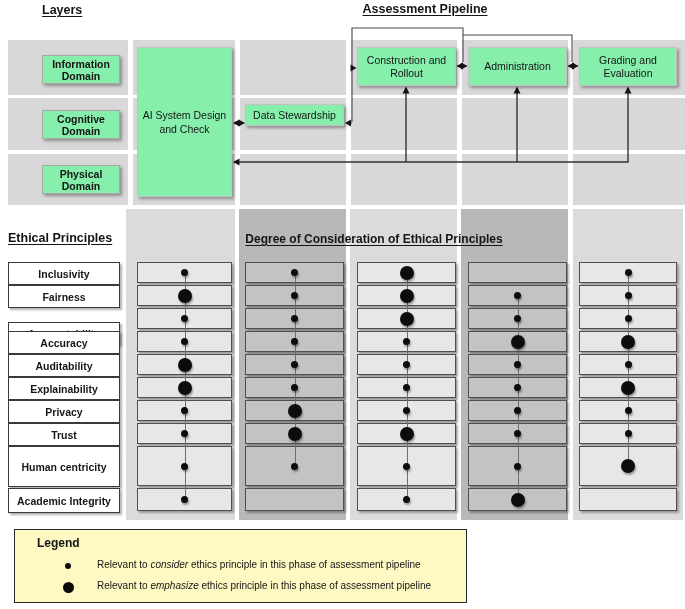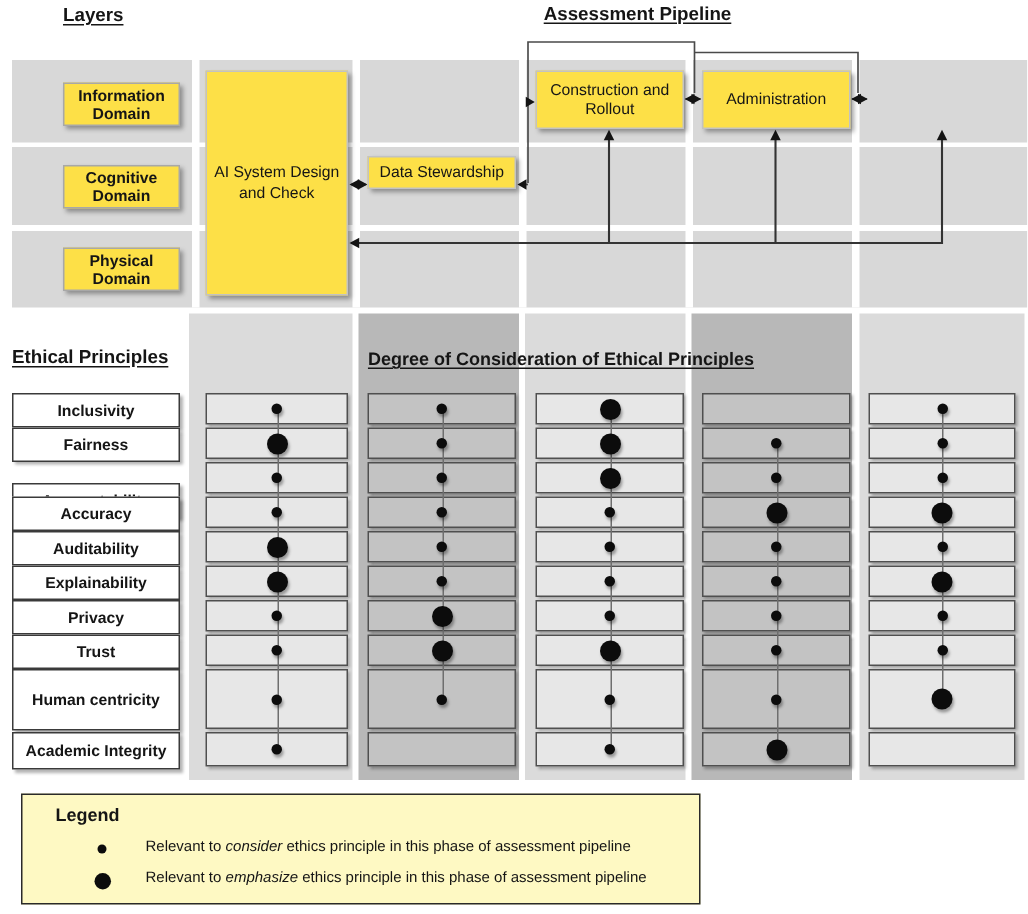--- a/index.html
+++ b/index.html
@@ -12,21 +12,21 @@
   .col-band.light{background:var(--band-light,#dbdbdb);}
   .col-band.dark{background:var(--band-dark,#b8b8b8);}
   
   .h{position:absolute;font-weight:bold;font-size:12.5px;
      text-decoration:underline;text-underline-offset:2px;}
   .layers-h{left:42px;top:3px;}
   .pipeline-h{left:352px;top:2px;width:146px;text-align:center;}
   .principles-h{left:8px;top:231px;}
   .degree-h{left:126px;top:232px;width:496px;text-align:center;font-size:12px;}
   
-  .wbox{position:absolute;background:#fde047;border:1px solid #c2c2c2;
+  .wbox{position:absolute;background:#86efac;border:1px solid #c2c2c2;
         box-shadow:2px 2px 3px rgba(0,0,0,.35);display:flex;align-items:center;
         justify-content:center;text-align:center;font-size:10.5px;line-height:13px;
         padding:2px;box-sizing:border-box;}
   .domain-box{left:42px;width:78px;height:29px;font-weight:bold;border-color:#a8a8a8;line-height:12px;}
   .ai-box{left:137px;top:47px;width:95px;height:150px;line-height:14px;}
   .ds-box{left:245px;top:104px;width:99px;height:22px;line-height:13px;}
   .cr-box{left:357px;top:47px;width:99px;height:39px;line-height:13px;}
   .ad-box{left:468px;top:47px;width:99px;height:39px;}
   .ge-box{left:579px;top:47px;width:98px;height:39px;line-height:13px;}
   
@@ -129,20 +129,21 @@
   <div id="layers">
       <div class="wbox domain-box" style="top: 55px;">Information Domain</div>
       <div class="wbox domain-box" style="top: 110px;">Cognitive Domain</div>
       <div class="wbox domain-box" style="top: 165px;">Physical Domain</div>
     </div>
 
   <div class="wbox ai-box">AI System Design and Check</div>
   <div class="wbox ds-box">Data Stewardship</div>
   <div class="wbox cr-box">Construction and Rollout</div>
   <div class="wbox ad-box">Administration</div>
+  <div class="wbox ge-box">Grading and Evaluation</div>
 
   <div id="plabels">
       <div class="principle-label" style="top: 262px; height: 23px;">Inclusivity</div>
       <div class="principle-label" style="top: 285px; height: 23px;">Fairness</div>
       <div class="principle-label" style="top: 322px; height: 23px; text-decoration: underline;">Accountability</div>
       <div class="principle-label" style="top: 331px; height: 23px;">Accuracy</div>
       <div class="principle-label" style="top: 354px; height: 23px;">Auditability</div>
       <div class="principle-label" style="top: 377px; height: 23px;">Explainability</div>
       <div class="principle-label" style="top: 400px; height: 23px;">Privacy</div>
       <div class="principle-label" style="top: 423px; height: 23px;">Trust</div>

